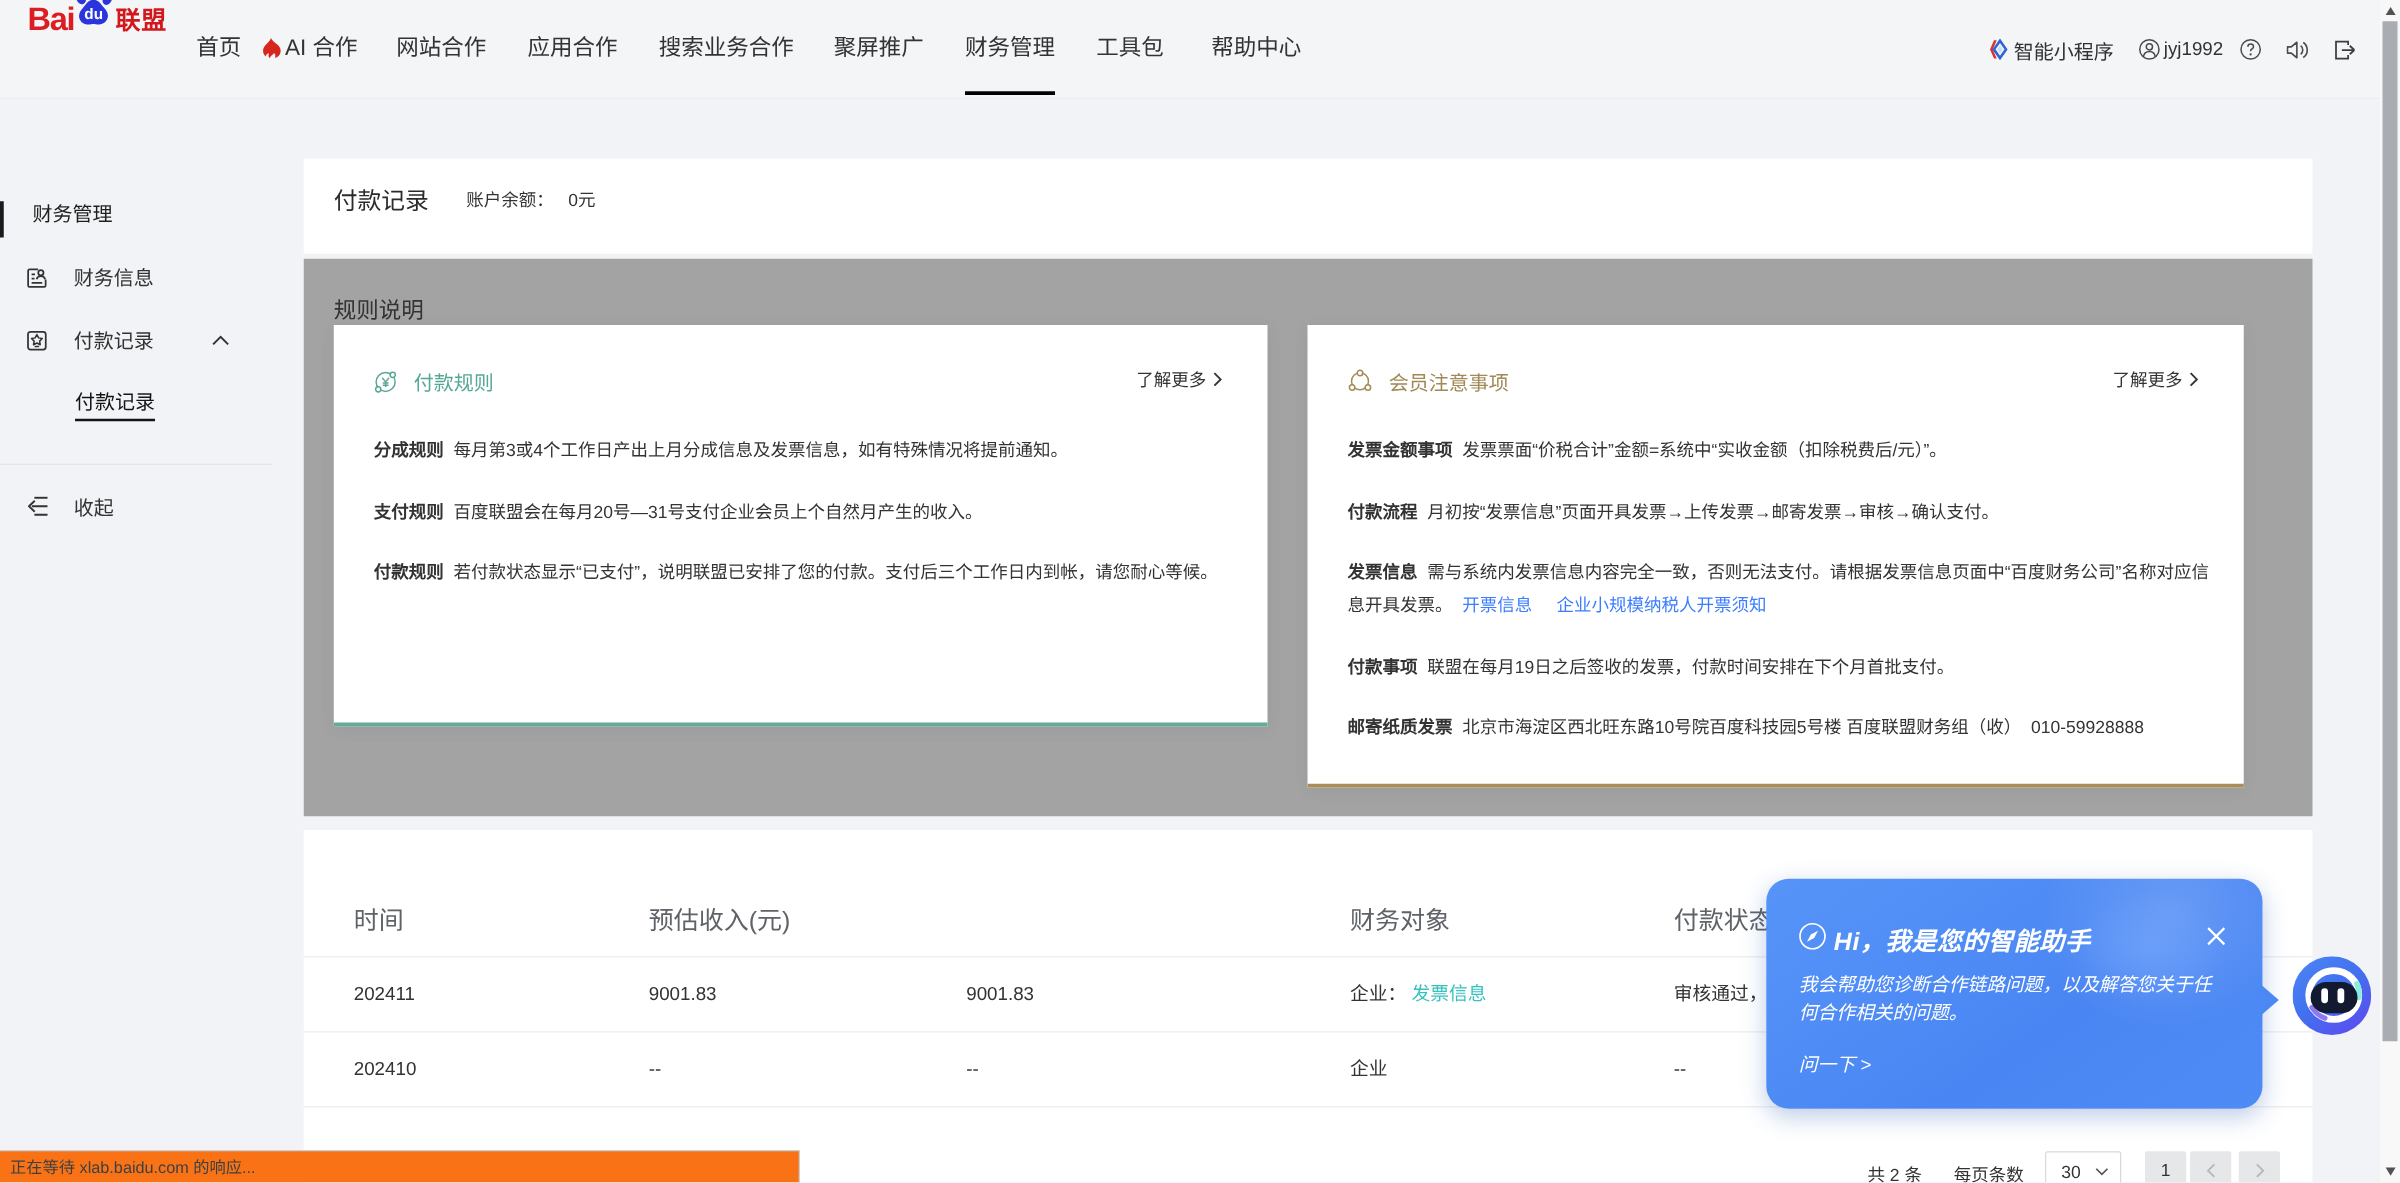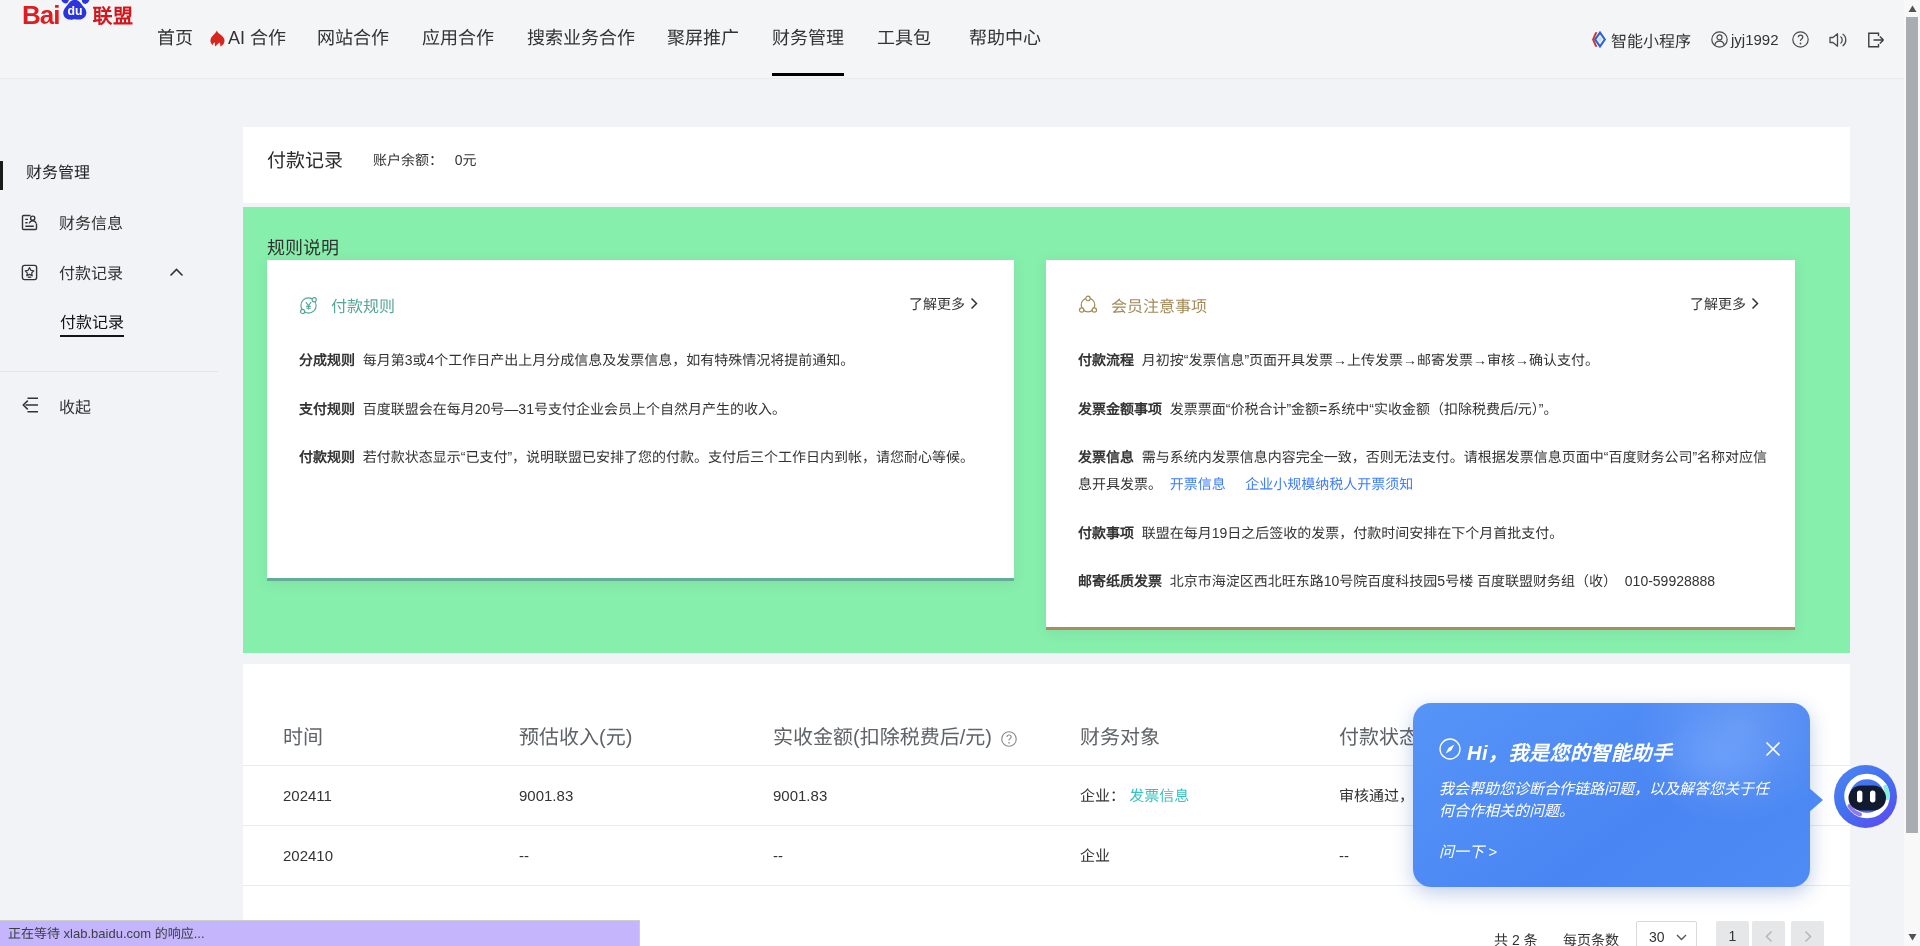--- a/index.html
+++ b/index.html
@@ -19,21 +19,21 @@
 #side-title{position:absolute;left:26px;top:165px;font-size:16px;line-height:16px;color:#1f1f1f;}
 #side-bar-mark{position:absolute;left:0;top:161px;width:3px;height:29px;background:#1a1a1a;}
 .sideitem{position:absolute;left:59px;font-size:16px;line-height:16px;color:#333;white-space:nowrap;}
 .sideicon{position:absolute;left:21px;}
 #side-divider{position:absolute;left:0;top:371px;width:218px;height:1px;background:#e3e4e7;}
 #side-sub{position:absolute;left:60px;top:313px;font-size:16px;line-height:19px;color:#141414;padding-bottom:3px;border-bottom:2px solid #141414;}
 
 #card1{position:absolute;left:243px;top:127px;width:1607px;height:76px;background:#fff;}
 #card1 .t1{position:absolute;left:24px;top:18px;font-size:19px;color:#2b2b2b;}
 #card1 .t2{position:absolute;left:130px;top:22px;font-size:14px;color:#333;}
-#sec2{position:absolute;left:243px;top:207px;width:1607px;height:446px;background:#86efac;}
+#sec2{position:absolute;left:243px;top:207px;width:1607px;height:446px;background:#a3a3a3;}
 #sec2 .h{position:absolute;left:24px;top:26px;font-size:18px;color:#333;}
 .rcard{position:absolute;top:53px;background:#fff;overflow:hidden;box-shadow:0 2px 12px rgba(60,80,120,.10);}
 #rcard-l{left:24px;width:747px;height:321px;border-bottom:3px solid #62ad97;}
 #rcard-r{left:803px;width:749px;height:370px;border-bottom:3px solid #ab8d58;}
 .rhead{position:absolute;left:32px;top:33px;display:flex;align-items:center;}
 .rhead .ttl{font-size:16px;margin-left:13px;}
 #rcard-l .ttl{color:#57a796;}
 #rcard-r .ttl{color:#a18a58;}
 .more{position:absolute;right:36px;top:33px;font-size:14px;color:#333;display:flex;align-items:center;}
 .more svg{margin-left:5px;}
@@ -53,21 +53,21 @@
 #drow1{top:102px;}
 #drow2{top:162px;}
 .c1{left:40px;}.c2{left:276px;}.c3{left:530px;}.c4{left:837px;}.c5{left:1096px;}
 .teal{color:#38c2bf;}
 
 #pager{position:absolute;left:0;top:920px;width:1920px;height:26px;font-size:14px;color:#333;}
 #pager .pt{position:absolute;top:9px;}
 .pgbox{position:absolute;top:1px;height:32px;background:#e6e7e9;border-radius:2px;text-align:center;line-height:30px;color:#333;}
 #psel{position:absolute;left:1636px;top:1px;width:61px;height:32px;background:#fff;border:1px solid #d9d9d9;border-radius:2px;line-height:30px;padding-left:12px;color:#333;}
 
-#status{position:absolute;left:0;top:920px;width:640px;height:26px;background:#c4b5fd;border:1px solid #ccced2;border-left:none;border-bottom:none;font-size:13px;color:#3c4043;line-height:25px;padding-left:8px;}
+#status{position:absolute;left:0;top:920px;width:640px;height:26px;background:#f97316;border:1px solid #ccced2;border-left:none;border-bottom:none;font-size:13px;color:#3c4043;line-height:25px;padding-left:8px;}
 
 #popup{position:absolute;left:1413px;top:703px;width:397px;height:184px;border-radius:18px;background:linear-gradient(145deg,#5694f8 0%,#4a86f3 60%,#4e8bf5 100%);box-shadow:0 6px 20px rgba(40,90,180,.30);color:#fff;overflow:hidden;font-style:italic;}
 #popup .deco1{position:absolute;right:-40px;top:-70px;width:220px;height:190px;background:radial-gradient(ellipse at center,rgba(255,255,255,.16),rgba(255,255,255,0) 70%);transform:rotate(-20deg);}
 #popup .deco2{position:absolute;right:30px;top:10px;width:120px;height:90px;background:radial-gradient(ellipse at center,rgba(120,170,255,.5),rgba(120,170,255,0) 72%);}
 #popup h3{position:absolute;left:54px;top:34px;font-size:20px;font-weight:bold;letter-spacing:.5px;}
 #popup .cico{position:absolute;left:26px;top:35px;}
 #popup .x{position:absolute;right:28px;top:37px;width:18px;height:18px;}
 #popup .body{position:absolute;left:26px;top:75px;width:350px;font-size:15px;line-height:22px;}
 #popup .ask{position:absolute;left:26px;top:137px;font-size:15px;}
 #ptr{position:absolute;left:1808px;top:787px;width:0;height:0;border-top:13px solid transparent;border-bottom:13px solid transparent;border-left:15px solid #4c88f4;}
@@ -202,39 +202,32 @@
         <circle cx="10" cy="3.4" r="2.2" fill="#fff"></circle>
         <circle cx="3.7" cy="15" r="2.2" fill="#fff"></circle>
         <circle cx="16.3" cy="15" r="2.2" fill="#fff"></circle>
       </svg>
       <span class="ttl">会员注意事项</span>
     </div>
     <div class="more">了解更多<svg width="8" height="13" viewBox="0 0 8 13" fill="none" stroke="#333" stroke-width="1.5">
           <path d="M1.5 1.5 L6.5 6.5 L1.5 11.5"></path>
         </svg></div>
     <div class="rbody">
+      <p><b>发票金额事项</b>&nbsp;&nbsp;发票票面“价税合计”金额=系统中“实收金额（扣除税费后/元）”。</p>
       <p><b>付款流程</b>&nbsp;&nbsp;月初按“发票信息”页面开具发票→上传发票→邮寄发票→审核→确认支付。</p>
-      <p><b>发票金额事项</b>&nbsp;&nbsp;发票票面“价税合计”金额=系统中“实收金额（扣除税费后/元）”。</p>
       <p><b>发票信息</b>&nbsp;&nbsp;需与系统内发票信息内容完全一致，否则无法支付。请根据发票信息页面中“百度财务公司”名称对应信<br>息开具发票。&nbsp;&nbsp;<span class="blue">开票信息</span>&nbsp;&nbsp;&nbsp;&nbsp;&nbsp;<span class="blue">企业小规模纳税人开票须知</span></p>
       <p><b>付款事项</b>&nbsp;&nbsp;联盟在每月19日之后签收的发票，付款时间安排在下个月首批支付。</p>
       <p><b>邮寄纸质发票</b>&nbsp;&nbsp;北京市海淀区西北旺东路10号院百度科技园5号楼 百度联盟财务组（收）&nbsp;&nbsp;010-59928888</p>
     </div>
   </div>
 </div>
 <div id="sec3">
   <div class="trow" id="thead">
     <div class="tcell c1">时间</div>
     <div class="tcell c2">预估收入(元)</div>
-    <div class="tcell c3">实收金额(扣除税费后/元)
-      <svg style="display:inline-block;vertical-align:-3px;margin-left:4px;" width="16" height="16" viewBox="0 0 17 17" fill="none" stroke="#8a8a8a" stroke-width="1.2">
-        <circle cx="8.5" cy="8.5" r="7.7"></circle>
-        <path d="M6.3 6.3 C6.3 5 7.3 4.2 8.5 4.2 C9.8 4.2 10.8 5 10.8 6.3 C10.8 7.6 9.6 7.9 8.8 8.8 C8.6 9.1 8.5 9.4 8.5 10"></path>
-        <circle cx="8.5" cy="12.5" r="0.9" fill="#8a8a8a" stroke="none"></circle>
-      </svg>
-    </div>
     <div class="tcell c4">财务对象</div>
     <div class="tcell c5">付款状态</div>
   </div>
   <div class="trow drow" id="drow1">
     <div class="tcell c1">202411</div>
     <div class="tcell c2">9001.83</div>
     <div class="tcell c3">9001.83</div>
     <div class="tcell c4">企业：&nbsp;<span class="teal">发票信息</span></div>
     <div class="tcell c5">审核通过，已安排付款</div>
   </div>

